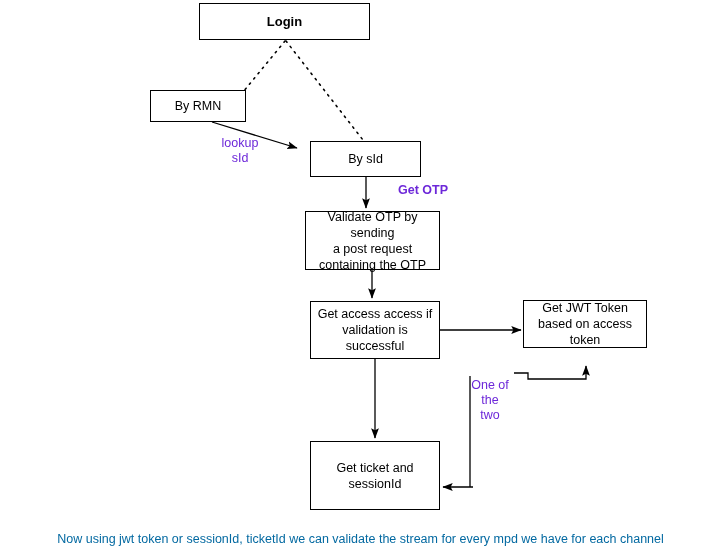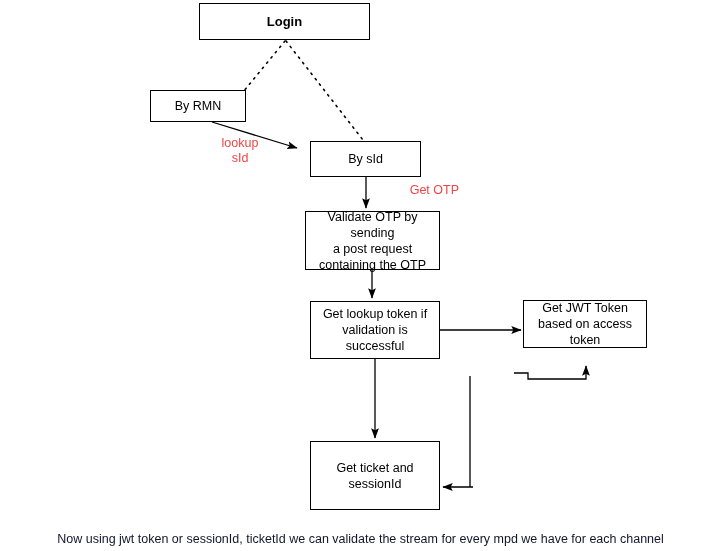--- a/index.html
+++ b/index.html
@@ -86,50 +86,51 @@
   .node.ticket {
     left: 310px;
     top: 441px;
     width: 130px;
     height: 69px;
   }
   .edge-label {
     position: absolute;
     font-size: 12.5px;
     line-height: 15px;
-    color: #ef4444;
+    color: #6d28d9;
     text-align: center;
     white-space: pre-line;
     background: transparent;
   }
   .edge-label.lookup-sid {
     left: 208px;
     top: 136px;
     width: 64px;
   }
   .edge-label.get-otp {
     left: 387px;
     top: 183px;
     width: 72px;
-    text-align: right;
+    text-align: center;
+    font-weight: bold;
   }
   .edge-label.one-of-two {
     left: 456px;
     top: 378px;
     width: 68px;
   }
   .caption {
     position: absolute;
     left: 0px;
     top: 531px;
     width: 721px;
     text-align: center;
     font-size: 12.5px;
     line-height: 16px;
-    color: #0f172a;
+    color: #0369a1;
   }
 </style>
 </head>
 <body>
 
 <div id="canvas">
 
   <svg class="edges" viewBox="0 0 721 551">
     <defs>
       <marker id="arrowhead" markerWidth="9" markerHeight="9" refX="7.5" refY="3.2" orient="auto" markerUnits="strokeWidth">
@@ -168,36 +169,39 @@
     <span class="node-label">Validate OTP by sending
 a post request
 containing the OTP</span>
   </div>
 
   <div class="node by-sid">
     <span class="node-label">By sId</span>
   </div>
 
   <div class="node access-token">
-    <span class="node-label">Get lookup token if
+    <span class="node-label">Get access access if
 validation is successful</span>
   </div>
 
   <div class="node jwt-token">
     <span class="node-label">Get JWT Token
 based on access
 token</span>
   </div>
 
   <div class="node ticket">
     <span class="node-label">Get ticket and
 sessionId</span>
   </div>
 
   <div class="edge-label lookup-sid">lookup
 sId</div>
 
   <div class="edge-label get-otp">Get OTP</div>
 
+  <div class="edge-label one-of-two">One of
+the
+two</div>
 
   <div class="caption">Now using jwt token or sessionId, ticketId we can validate the stream for every mpd we have for each channel</div>
 
 </div>
 
 </body></html>

